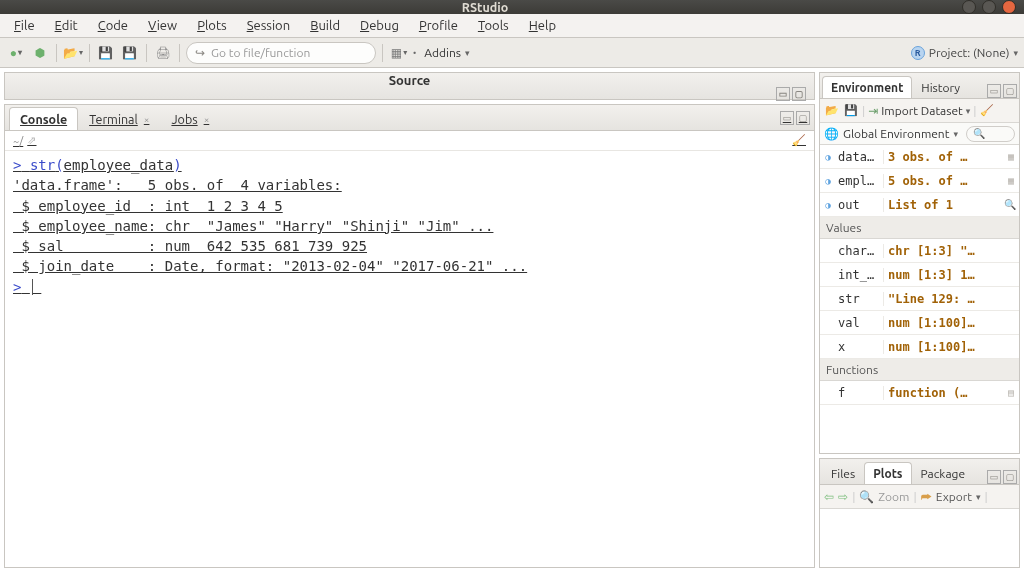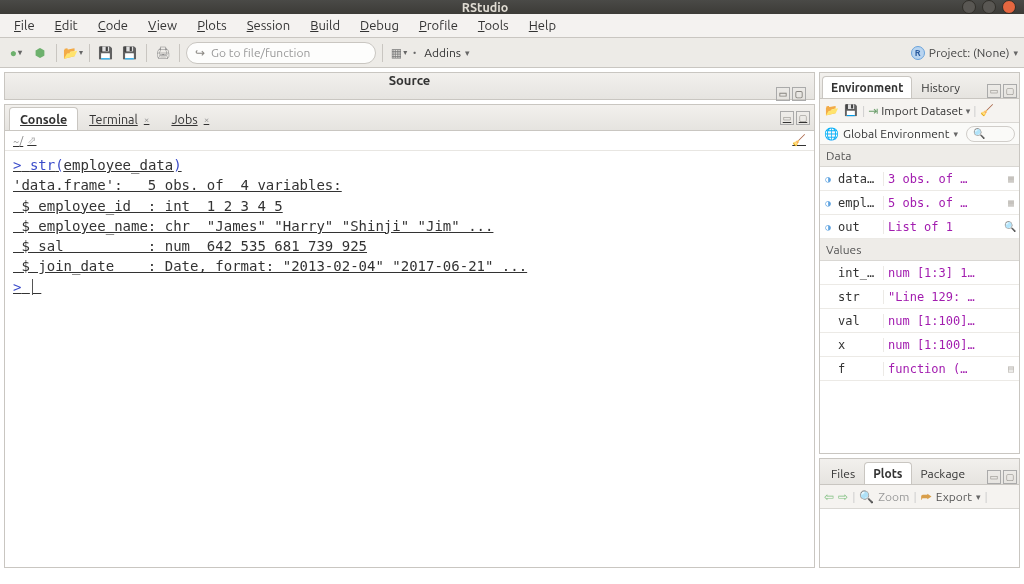--- a/index.html
+++ b/index.html
@@ -55,21 +55,21 @@
   .env-toolbar .small-icon { width:16px; height:16px; display:flex;align-items:center;justify-content:center; font-size:11px;}
   .env-toolbar .import { display:flex; align-items:center; gap:3px; }
   .env-scope { height:22px; border-bottom:1px solid #d9d7d3; display:flex; align-items:center; padding:0 4px; gap:4px; font-size:12px; background:#fafaf8;}
   .env-scope .globe { color:#5a9c5a; }
   .env-scope .srch { margin-left:4px; flex:1; height:16px; border:1px solid #d0cdc9; border-radius:8px; display:flex; align-items:center; padding:0 6px; color:#bbb; font-size:11px;}
   .env-body { flex:1; overflow:hidden; font-size:12px; font-family:"DejaVu Sans Mono",monospace;}
   .env-section { height:22px; background:#eeece8; border-bottom:1px solid #d9d7d3; display:flex; align-items:center; padding:0 6px; color:#555; font-family:"Ubuntu",sans-serif;}
   .env-row { display:flex; align-items:center; height:24px; border-bottom:1px solid #eceae6; }
   .env-row .ico { width:16px; text-align:center; color:#5fa3e0; font-weight:bold; font-size:9px; }
   .env-row .nm { width:48px; padding-left:2px; overflow:hidden; text-overflow:ellipsis; white-space:nowrap; border-right:1px solid #eceae6;}
-  .env-row .vl { flex:1; padding:0 4px; overflow:hidden; text-overflow:ellipsis; white-space:nowrap; color:#a21caf;}
+  .env-row .vl { flex:1; padding:0 4px; overflow:hidden; text-overflow:ellipsis; white-space:nowrap; color:#a16207;font-weight:bold;}
   .env-row .tbl-ico { width:16px; color:#b8b4ae; font-size:10px; text-align:center; }
   
   .files-pane { height: 110px; }
   .files-toolbar { height:24px; border-bottom:1px solid #d9d7d3; display:flex; align-items:center; padding:0 4px; gap:4px; font-size:12px; background:#f5f3f0; color:#555;}
   .files-toolbar .nav { color:#7fbf7f; }
   .files-toolbar .zoom { color:#999; }
   .files-toolbar .export { display:flex; gap:4px; align-items:center; }
   .files-body { flex:1; }
   
   .caret { font-size:9px; color:#666; }
@@ -211,21 +211,20 @@
         <span style="color:#ccc">|</span>
         <span class="small-icon broomi">🧹</span>
       </div>
       <div class="env-scope">
         <span class="globe">🌐</span>
         <span>Global Environment</span>
         <span class="caret">▾</span>
         <span class="srch search-ico"></span>
       </div>
       <div class="env-body">
-        <div class="env-section">Data</div>
         <div class="env-row">
             <span class="ico">◑</span>
             <span class="nm">data…</span>
             <span class="vl">3 obs. of …</span>
             <span class="tbl-ico">▦</span>
           </div>
         <div class="env-row">
             <span class="ico">◑</span>
             <span class="nm">empl…</span>
             <span class="vl">5 obs. of …</span>
@@ -233,38 +232,44 @@
           </div>
         <div class="env-row">
             <span class="ico">◑</span>
             <span class="nm">out</span>
             <span class="vl">List of 1</span>
             <span class="tbl-ico">🔍</span>
           </div>
         <div class="env-section">Values</div>
         <div class="env-row">
             <span class="ico"> </span>
+            <span class="nm">char…</span>
+            <span class="vl">chr [1:3] "…</span>
+          </div>
+        <div class="env-row">
+            <span class="ico"> </span>
             <span class="nm">int_…</span>
             <span class="vl">num [1:3] 1…</span>
           </div>
         <div class="env-row">
             <span class="ico"> </span>
             <span class="nm">str</span>
             <span class="vl">"Line 129: …</span>
           </div>
         <div class="env-row">
             <span class="ico"> </span>
             <span class="nm">val</span>
             <span class="vl">num [1:100]…</span>
           </div>
         <div class="env-row">
             <span class="ico"> </span>
             <span class="nm">x</span>
             <span class="vl">num [1:100]…</span>
           </div>
+        <div class="env-section">Functions</div>
         <div class="env-row">
             <span class="ico"> </span>
             <span class="nm">f</span>
             <span class="vl">function (…</span>
             <span class="tbl-ico">▤</span>
           </div>
       </div>
     </div>
 
     <div class="pane files-pane">

